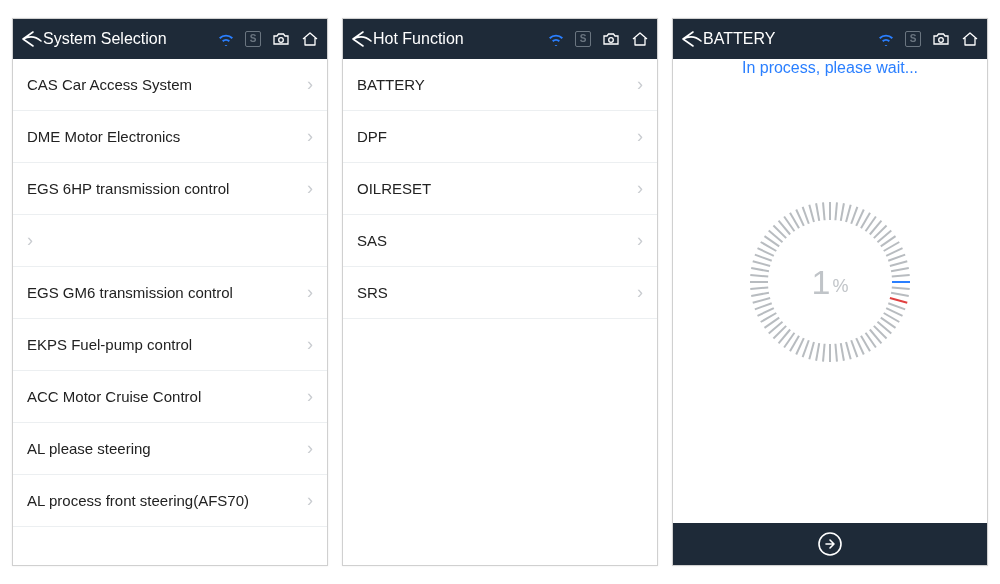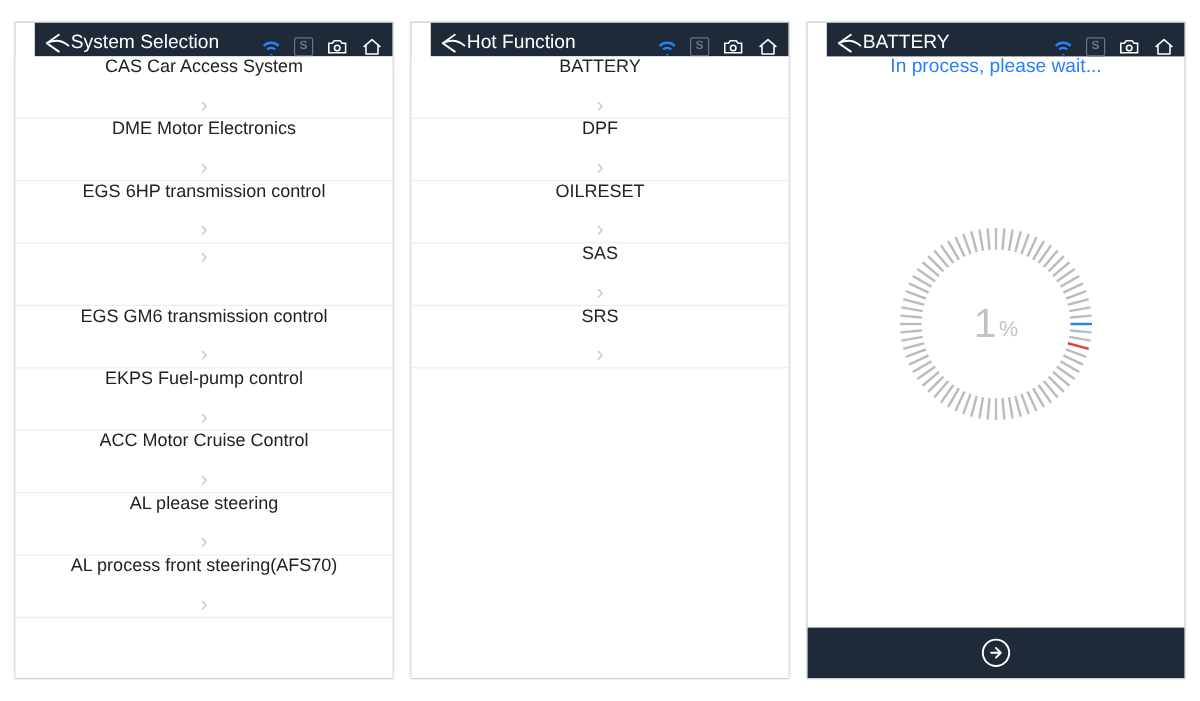--- a/index.html
+++ b/index.html
@@ -18,26 +18,25 @@
     border: 1px solid #d0d0d0;
     background: #fff;
     display: flex;
     flex-direction: column;
     box-shadow: 0 0 2px rgba(0,0,0,0.08);
     position: relative;
   }
   .header {
     background: #1e2a38;
     color: #fff;
-    height: 28px;
-    display: flex;
-    align-items: flex-end;
+    height: 40px;
+    display: flex;
+    align-items: center;
     padding: 0 8px 0 6px;
     flex-shrink: 0;
-    margin-left: 16px;
   }
   .back-area {
     display: flex;
     align-items: center;
     flex: 1;
     min-width: 0;
     cursor: pointer;
   }
   .back-icon svg { display: block; }
   .title {
@@ -70,21 +69,20 @@
     background: #fff;
   }
   .row {
     height: 52px;
     display: flex;
     align-items: center;
     justify-content: space-between;
     padding: 0 14px;
     border-bottom: 1px solid #eceff1;
     cursor: pointer;
-    flex-direction: column;
   }
   .row-label {
     font-size: 15px;
     color: #222;
     white-space: nowrap;
     overflow: hidden;
     text-overflow: ellipsis;
   }
   .chev { color: #c9ccd0; font-size: 18px; font-weight: 300; }
   .screen3-body {

